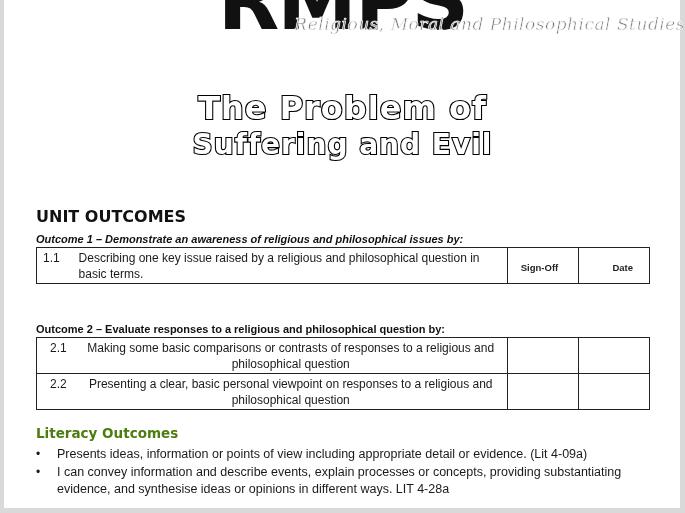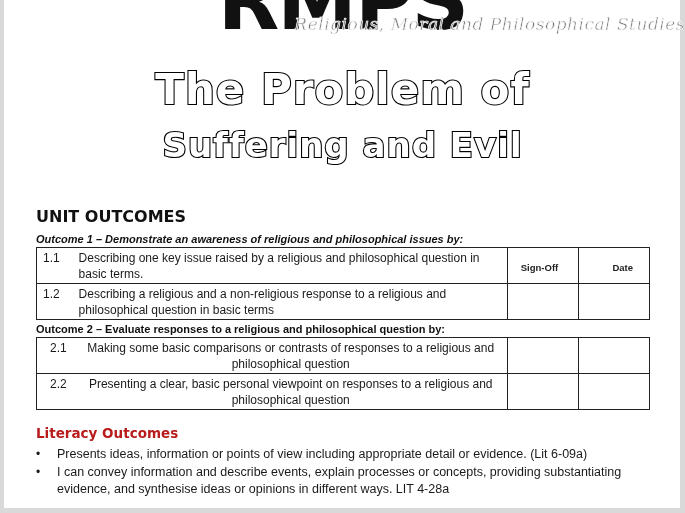--- a/index.html
+++ b/index.html
@@ -30,22 +30,22 @@
     text-shadow: 0 0 1px #fff;
   }
   .title {
     position:absolute; left:0; width:685px; text-align:center;
     font-family:"DejaVu Sans", sans-serif; font-weight:bold;
     color:#fff;
     -webkit-text-stroke:2.2px #000;
     paint-order: stroke fill;
     letter-spacing:1px;
   }
-  .title1 { top:65px; font-size:42px; line-height:50px; }
-  .title2 { top:120px; font-size:34px; line-height:50px; }
+  .title1 { top:83px; font-size:32px; line-height:50px; }
+  .title2 { top:120px; font-size:28px; line-height:50px; }
   .h-unit {
     position:absolute; left:36px; top:207px; font-weight:bold; font-size:16px;
     font-family:"DejaVu Sans", sans-serif; color:#111;
   }
   .outcome-head {
     position:absolute; left:36px; font-weight:bold; font-size:11px; color:#111;
     font-family:"Liberation Sans", sans-serif;
   }
   .col-head {
     position:absolute; font-weight:bold; font-size:9.5px; color:#222; text-align:center;margin-top:28px;
@@ -57,21 +57,21 @@
   table.outcomes td {
     border:1px solid #222; vertical-align:top; padding:0; height:33px;
   }
   td.num { width:31px; border-right:none !important; padding:2px 0 0 6px !important;margin-top:37px; }
   td.desc { width:434px; border-left:none !important; padding:2px 4px 0 5px !important; line-height:16px;margin-left:44px; }
   td.sign { width:72px; }
   td.date { width:72px; }
   td.num span { display:block; line-height:16px; }
   .h-lit {
     position:absolute; left:36px; top:425px; font-weight:bold; font-size:13.5px;
-    font-family:"DejaVu Sans", sans-serif; color:#b91c1c;text-align:center;
+    font-family:"DejaVu Sans", sans-serif; color:#4d7c0f;text-align:center;
   }
   ul.lit {
     position:absolute; left:36px; top:446px; width:620px; margin:0; padding:0; list-style:none;
     font-size:12.5px; line-height:17px; color:#1a1a1a;
   }
   ul.lit li { position:relative; padding-left:21px; margin-bottom:1px; }
   ul.lit li .bullet { position:absolute; left:0; top:0; font-size:12px; }
 </style>
 </head>
 <body>
@@ -95,28 +95,20 @@
 <table class="outcomes" style="top:247px;">
   <tbody>
       <tr>
     <td class="num">
           <span>1.1</span>
         </td>
     <td class="desc">Describing one key issue raised by a religious and philosophical question in basic terms.</td>
     <td class="sign"></td>
     <td class="date"></td>
   </tr>
-  <tr>
-    <td class="num">
-          <span>1.2</span>
-        </td>
-    <td class="desc">Describing a religious and a non-religious response to a religious and philosophical question in basic terms</td>
-    <td class="sign"></td>
-    <td class="date"></td>
-  </tr>
 </tbody>
   </table>
 
 <div class="outcome-head" style="top:323px;">Outcome 2 – Evaluate responses to a religious and philosophical question by:</div>
 
 <table class="outcomes" style="top:337px;text-align:center;">
   <tbody>
       <tr>
     <td class="num">
           <span>2.1</span>
@@ -133,19 +125,19 @@
     <td class="sign"></td>
     <td class="date"></td>
   </tr>
 </tbody>
   </table>
 
 <div class="h-lit">Literacy Outcomes</div>
 <ul class="lit">
   <li>
     <span class="bullet">•</span>
-    <span>Presents ideas, information or points of view including appropriate detail or evidence. (Lit 6-09a)</span>
+    <span>Presents ideas, information or points of view including appropriate detail or evidence. (Lit 4-09a)</span>
   </li>
   <li>
     <span class="bullet">•</span>
     <span>I can convey information and describe events, explain processes or concepts, providing substantiating evidence, and synthesise ideas or opinions in different ways. LIT 4-28a</span>
   </li>
 </ul>
 
 </body></html>

